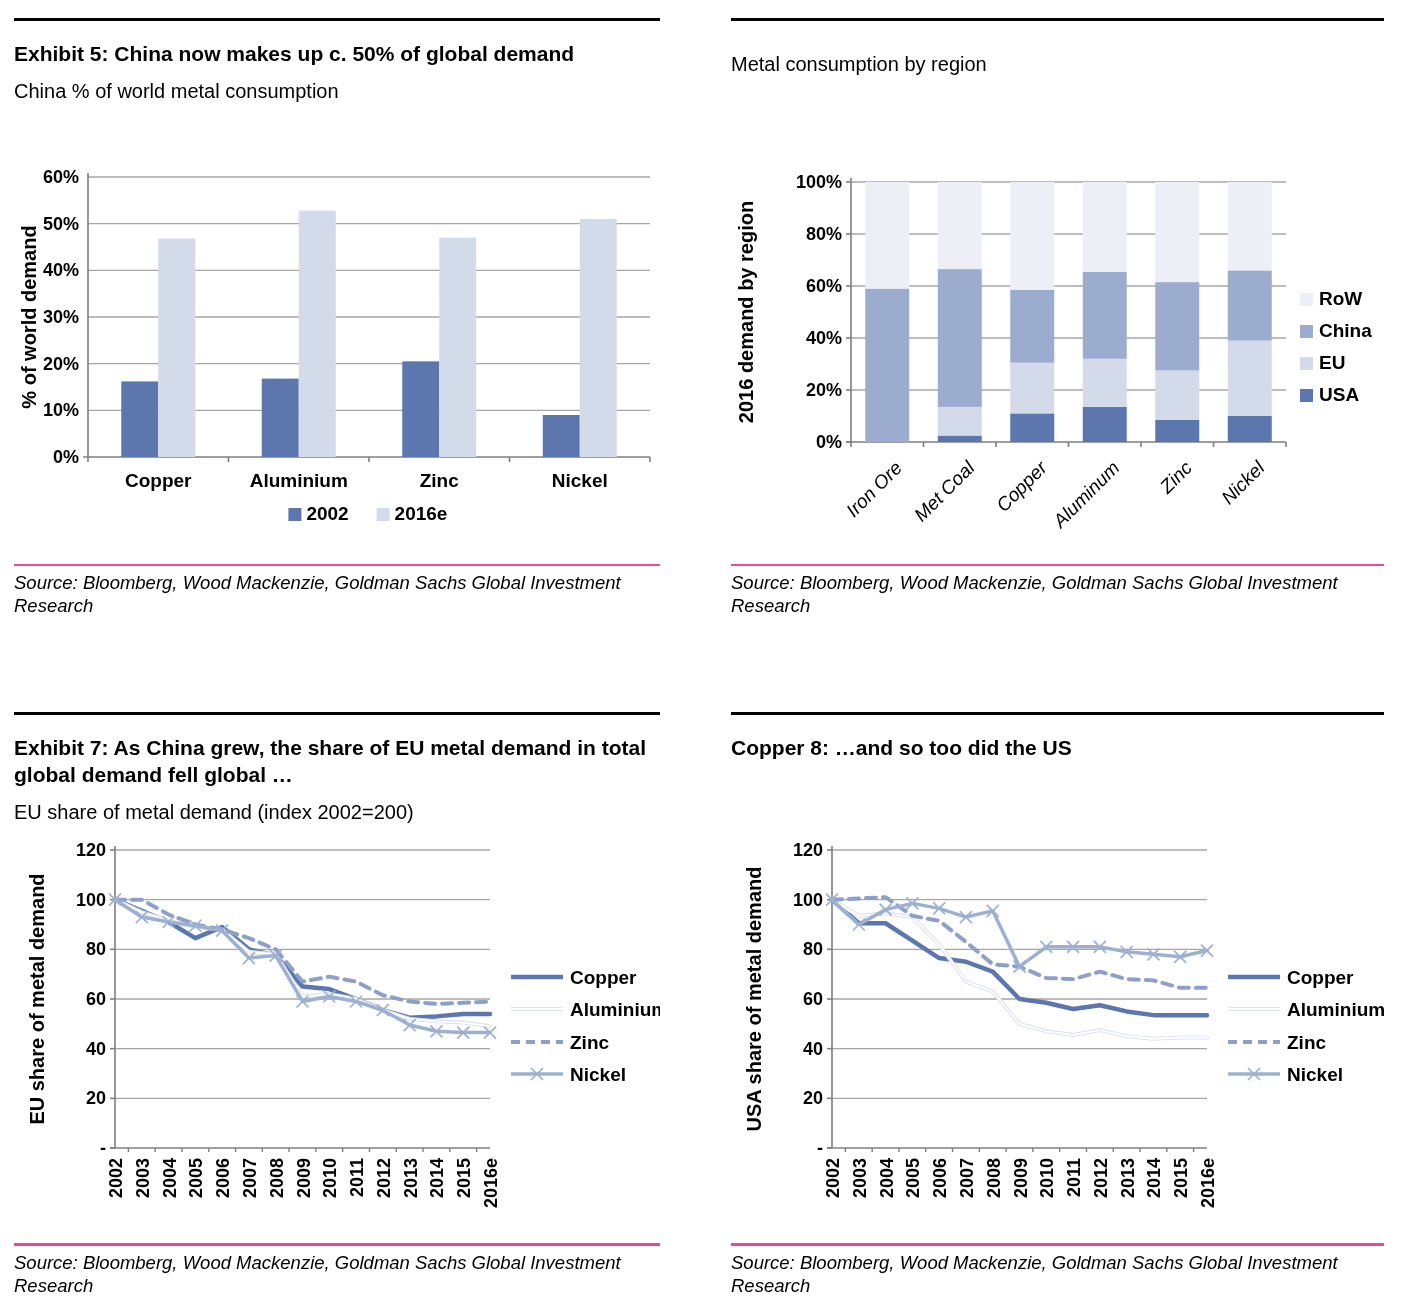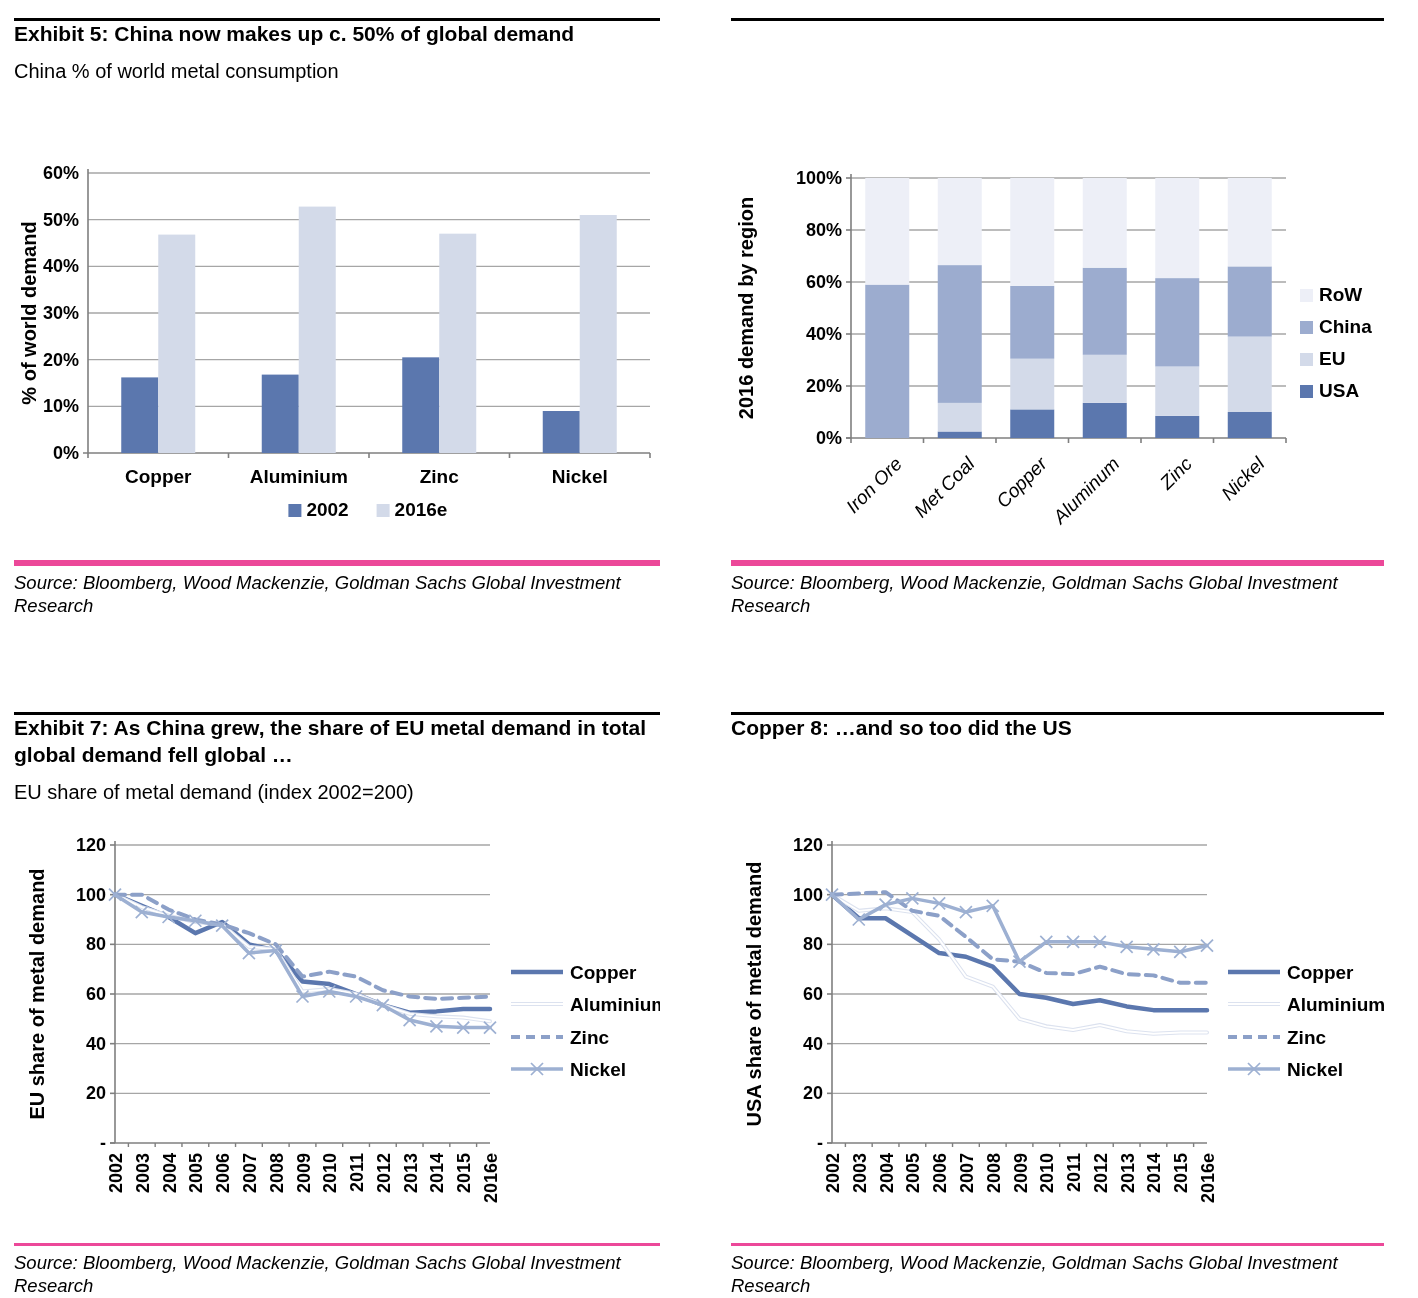--- a/index.html
+++ b/index.html
@@ -2,30 +2,30 @@
 <html><head>
 <meta charset="utf-8">
 <style>
   html,body{margin:0;padding:0;background:#fff;}
   body{width:1418px;height:1298px;overflow:hidden;color:#000;
        font-family:"Liberation Sans","DejaVu Sans",sans-serif;}
   .page{box-sizing:border-box;padding:18px 34px 0 14px;display:grid;
         grid-template-columns:646px 653px;column-gap:71px;
         grid-template-rows:600px 586px;row-gap:94px;}
   .exhibit{border-top:3px solid #000;display:flex;flex-direction:column;}
-  .head{padding-top:0;}
+  .head{padding-top:20px;}
   .head.r1{height:149px;}
   .head.r2{height:115px;}
   .title{font-weight:bold;font-size:21px;line-height:1.28;}
   .subtitle{font-size:20px;line-height:1.3;margin-top:10px;}
   .chart-wrap{overflow:visible;}
   .chart-wrap.r1{height:397px;}
   .chart-wrap.r2{height:408px;}
   .chart-wrap svg{display:block;}
-  .source-block{margin-top:auto;border-top:6px solid #ec4899;padding-top:5px;}
+  .source-block{margin-top:auto;border-top:2px solid #ec4899;padding-top:5px;}
   .source-block.thick{border-top-width:3px;}
   .source{font-style:italic;font-size:18.5px;line-height:1.28;max-width:625px;}
   svg text{font-family:"Liberation Sans","DejaVu Sans",sans-serif;fill:#000;}
 </style>
 </head>
 <body>
 
 <div class="page">
 
   <div class="exhibit">
@@ -80,20 +80,21 @@
           </g>
         </svg>
     </div>
     <div class="source-block">
       <div class="source">Source: Bloomberg, Wood Mackenzie, Goldman Sachs Global Investment Research</div>
     </div>
   </div>
 
   <div class="exhibit">
     <div class="head r1">
+      <div class="subtitle">Metal consumption by region</div>
     </div>
     <div class="chart-wrap r1">
       <svg id="chart-1" width="653" height="397">
           <g>
             <line x1="120" y1="223" x2="555" y2="223" stroke="#A6A6A6" stroke-width="1.3"></line>
             <line x1="120" y1="171" x2="555" y2="171" stroke="#A6A6A6" stroke-width="1.3"></line>
             <line x1="120" y1="119" x2="555" y2="119" stroke="#A6A6A6" stroke-width="1.3"></line>
             <line x1="120" y1="67" x2="555" y2="67" stroke="#A6A6A6" stroke-width="1.3"></line>
             <line x1="120" y1="15" x2="555" y2="15" stroke="#A6A6A6" stroke-width="1.3"></line>
           </g>

